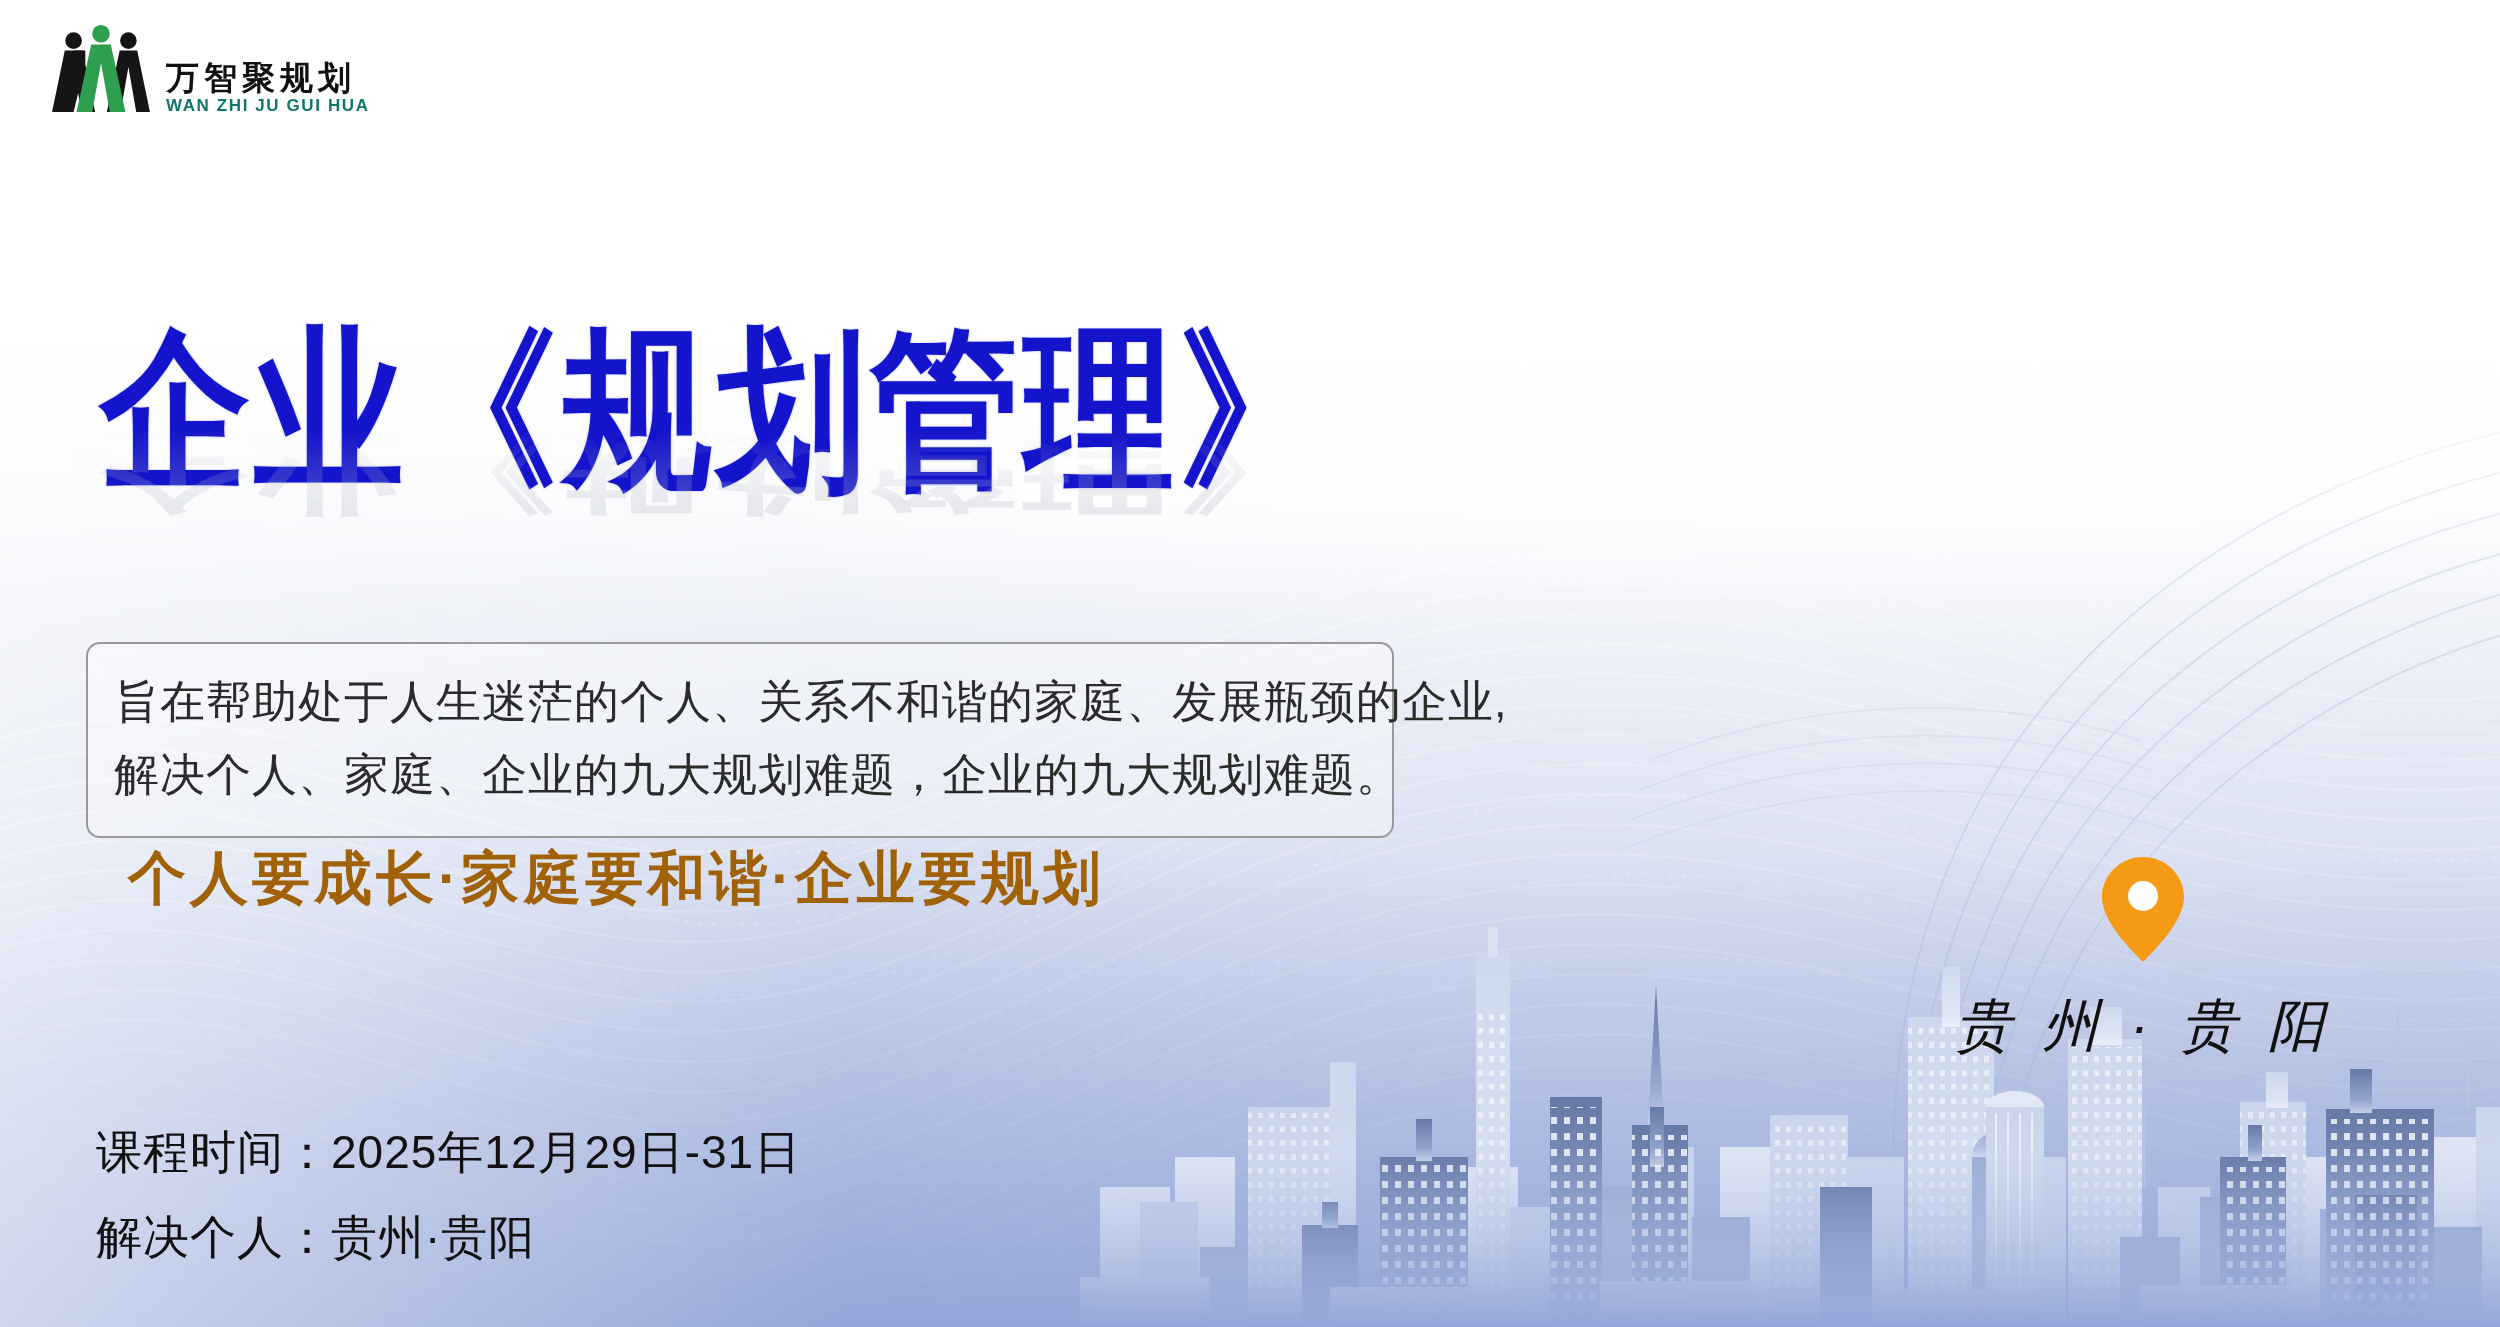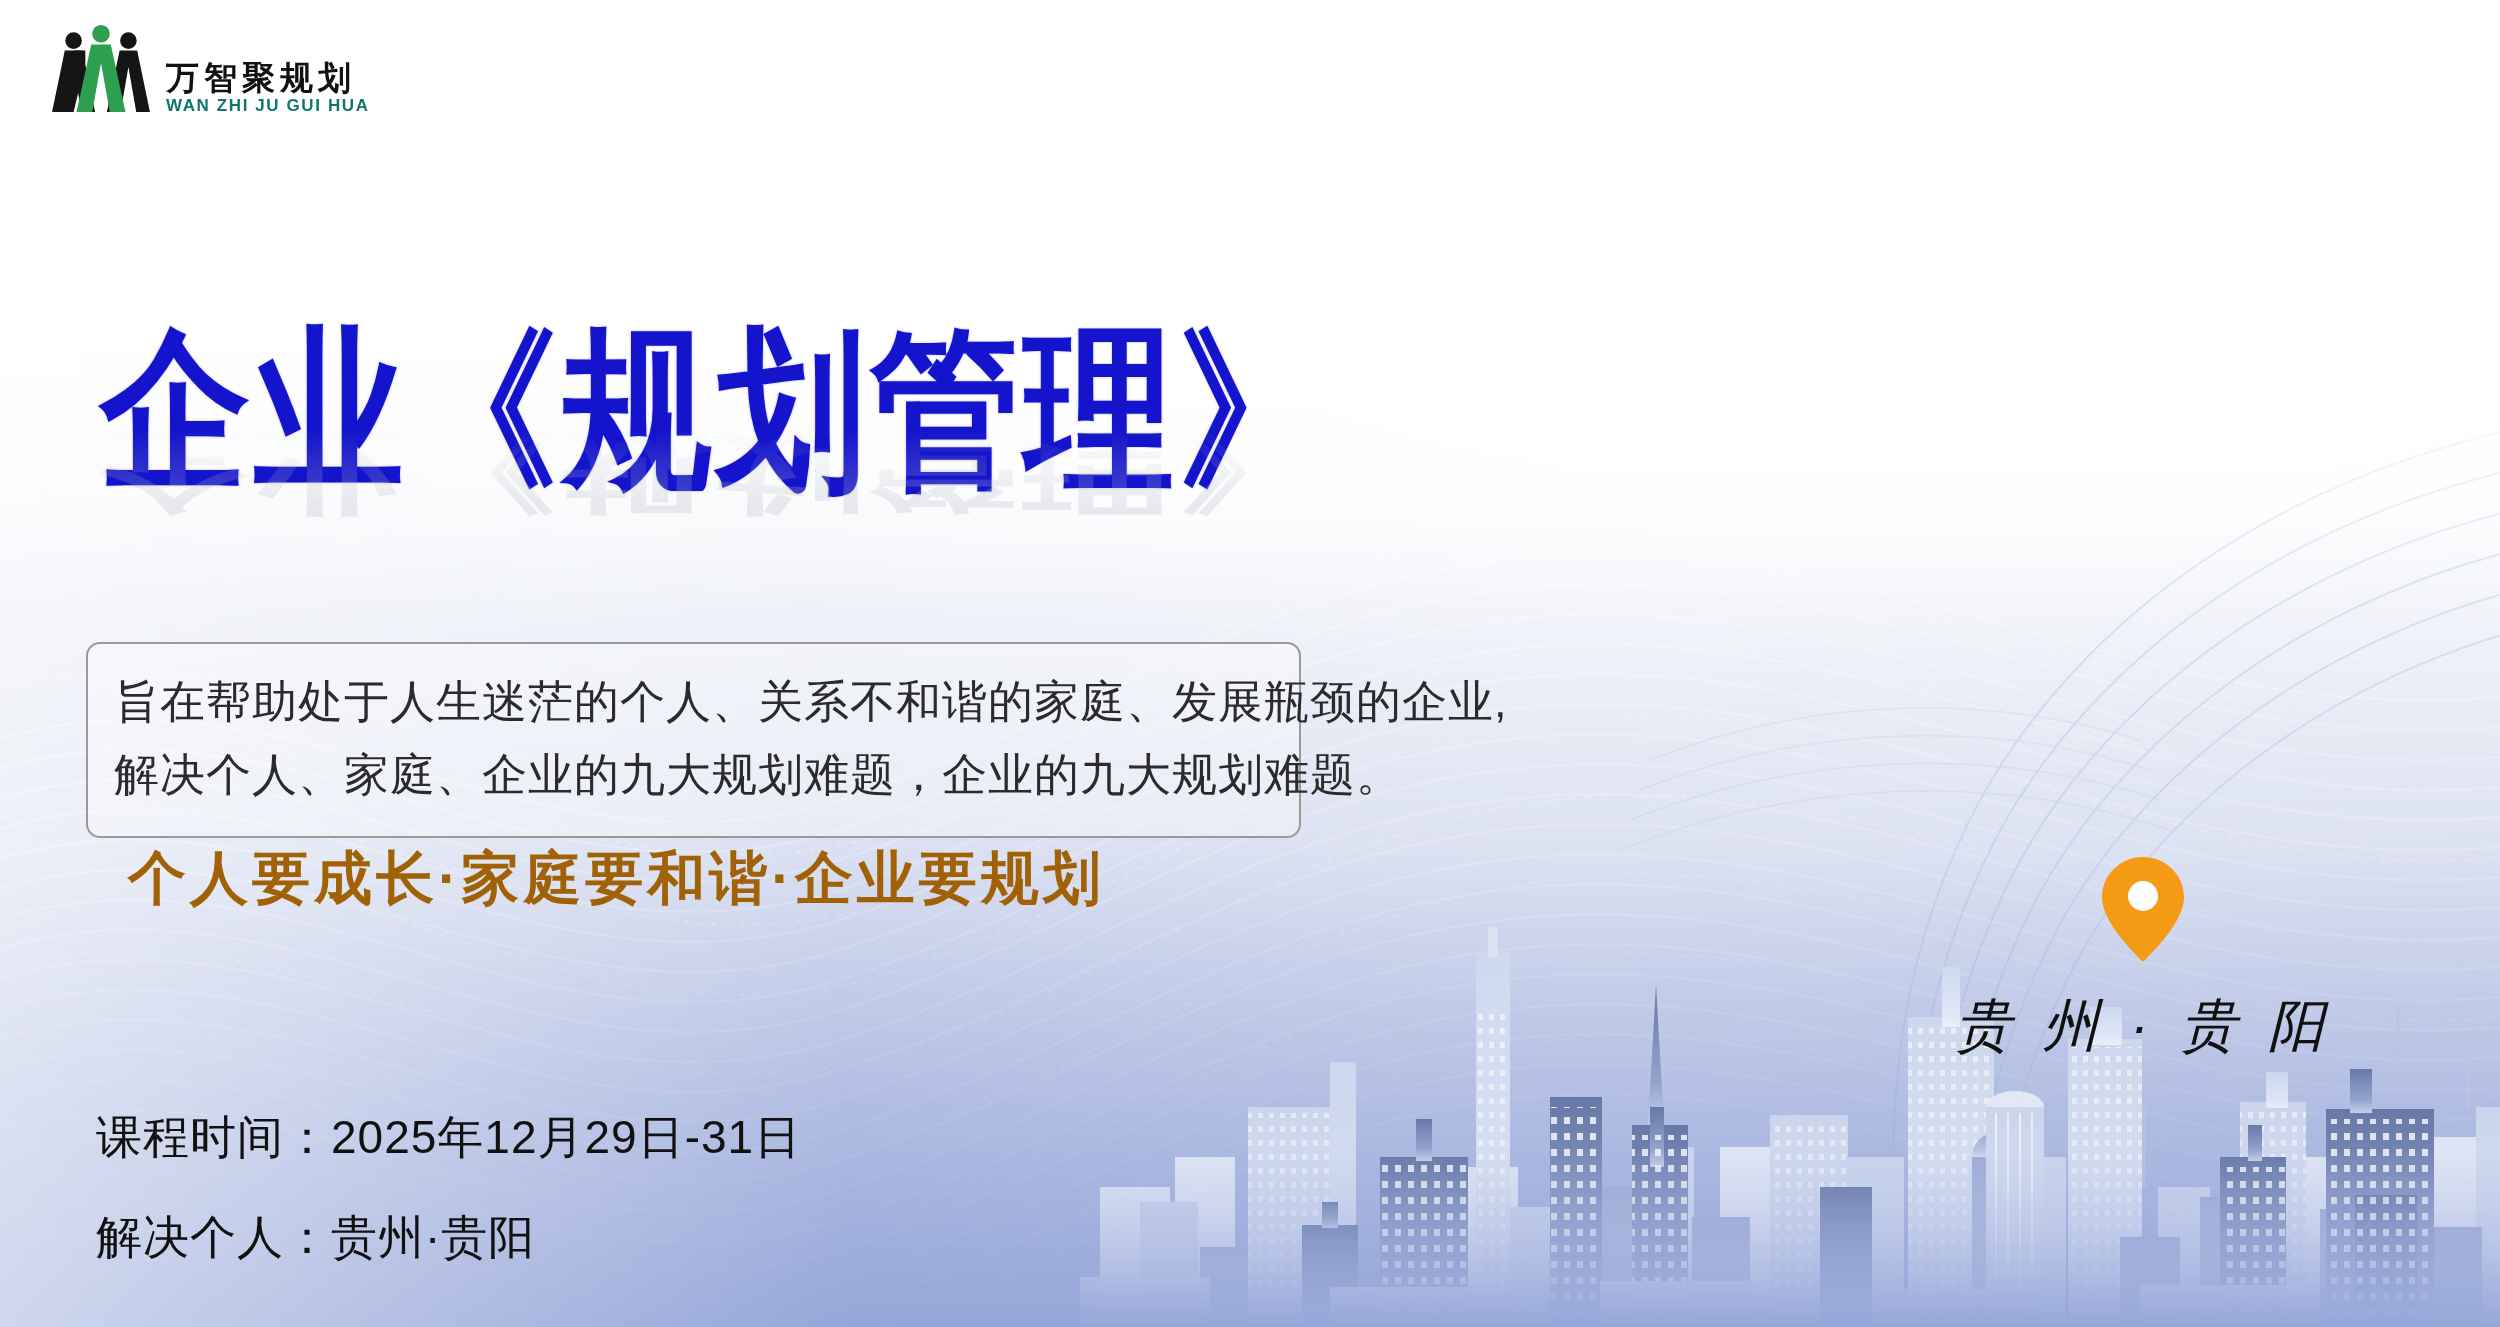--- a/index.html
+++ b/index.html
@@ -72,21 +72,21 @@
     transform:scaleY(-0.62) ;transform-origin:left top;
     position:absolute;left:0;top:196px;
     -webkit-mask-image:linear-gradient(to top,rgba(0,0,0,0) 5%,rgba(0,0,0,0.55) 85%);
     mask-image:linear-gradient(to top,rgba(0,0,0,0) 5%,rgba(0,0,0,0.55) 85%);
     opacity:.55;
     filter:blur(0.4px);
   }
 
   
   .desc-box{
-    position:absolute;left:86px;top:642px;width:1215px;
+    position:absolute;left:86px;top:642px;width:1308px;
     box-sizing:border-box;
     border:2px solid #9a9a9a;border-radius:14px;
     padding:22px 26px 24px 26px;
     background:rgba(255,255,255,0.35);
     z-index:25;
   }
   .desc-line{
     font-family:"Liberation Sans","DejaVu Sans",sans-serif;
     font-size:45px;font-weight:500;color:#2b2b2b;
     line-height:1.62;letter-spacing:1px;white-space:nowrap;
@@ -117,21 +117,21 @@
     margin-top:26px;
     font-family:"Liberation Sans","DejaVu Sans",sans-serif;
     font-size:56px;font-weight:500;color:#111;letter-spacing:8px;
     white-space:nowrap;
     font-style:italic;
   }
 
   
   .info{
     position:absolute;left:96px;bottom:58px;z-index:28;
-    display:flex;flex-direction:column;gap:38px;
+    display:flex;flex-direction:column;gap:23px;
   }
   .info-line{
     font-family:"Liberation Sans","DejaVu Sans",sans-serif;
     font-size:46px;font-weight:500;color:#111;letter-spacing:1px;
     white-space:nowrap;
   }
 </style>
 </head>
 <body>
 

